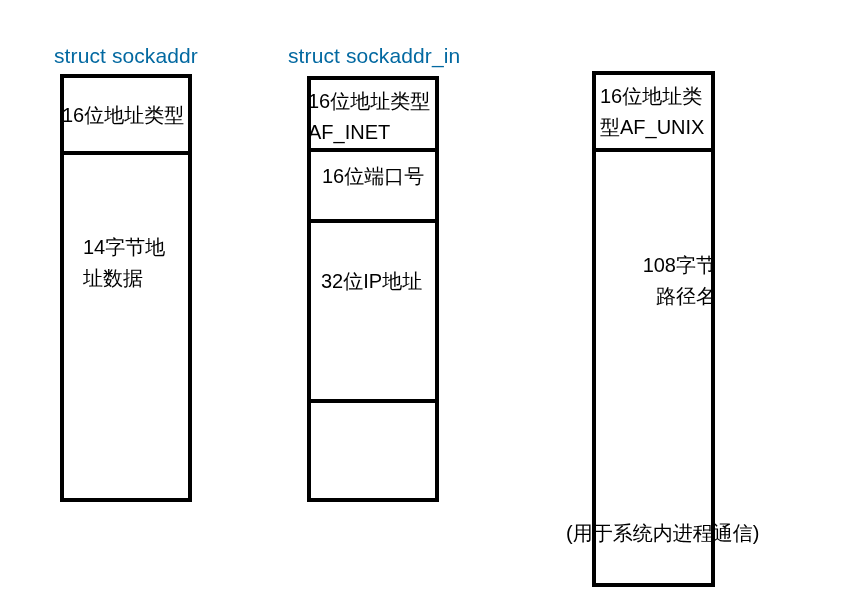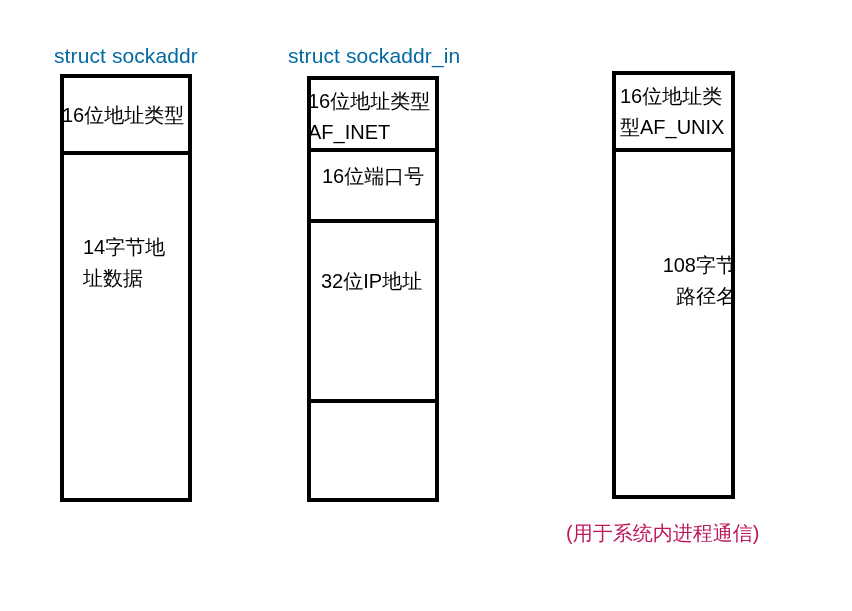--- a/index.html
+++ b/index.html
@@ -41,21 +41,21 @@
 
   
   .struct-box {
     position: absolute;
     box-sizing: border-box;
     border: 4px solid #000000;
     background: #ffffff;
   }
   #box-col-0 { left: 60px;  top: 74px; width: 132px; height: 428px; }
   #box-col-1 { left: 307px; top: 76px; width: 132px; height: 426px; }
-  #box-col-2 { left: 612px; top: 71px; width: 123px; height: 428px; }
+  #box-col-2 { left: 592px; top: 71px; width: 123px; height: 516px; }
 
   
   .struct-row {
     position: relative;
     box-sizing: border-box;
     border-bottom: 4px solid #000000;
     overflow: hidden;
   }
   .struct-row.last {
     border-bottom: none;
@@ -92,21 +92,21 @@
   #label-2-1 { left: 20px; top: 98px;  width: 100px; text-align: right; }
 
   
   #footnote {
     position: absolute;
     left: 566px;
     top: 520px;
     font-size: 20px;
     line-height: 26px;
     white-space: nowrap;
-    color: #be185d;
+    color: #000000;
   }
 </style>
 </head>
 <body>
 
 <div class="canvas">
 
   <div class="col-title" id="title-col-0">struct sockaddr</div>
 
   <div class="struct-box" id="box-col-0">

